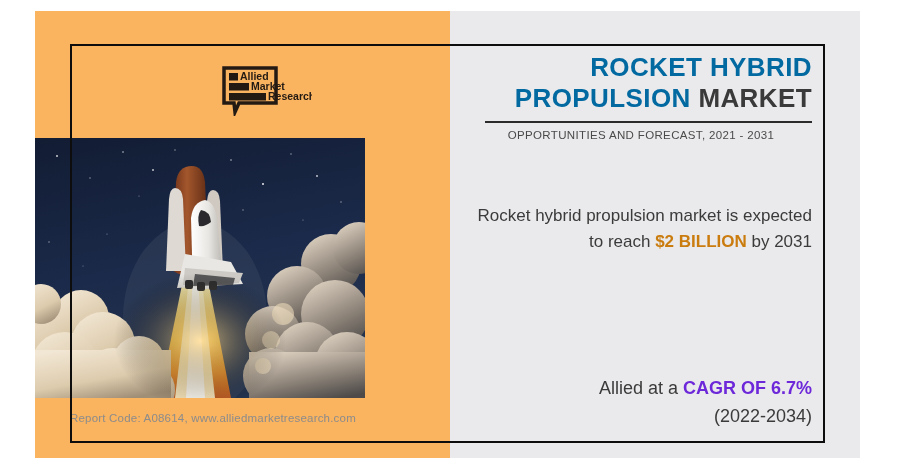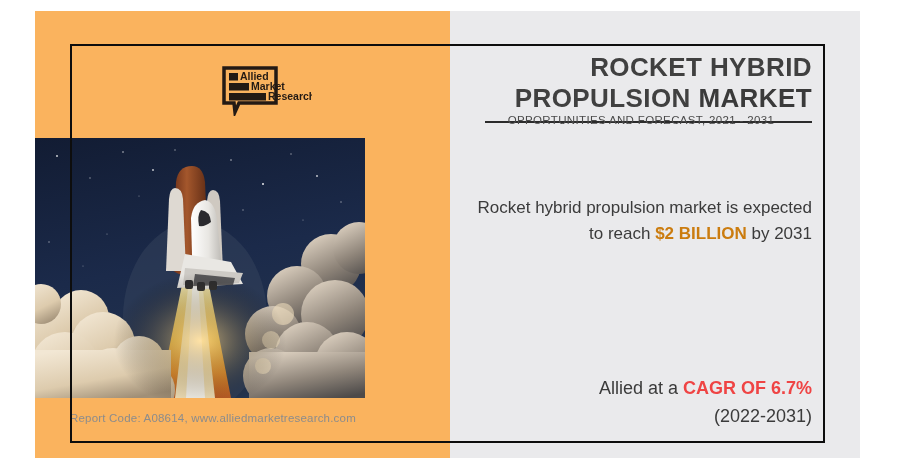--- a/index.html
+++ b/index.html
@@ -23,34 +23,34 @@
   .photo svg{display:block;width:330px;height:260px;}
 
   
   .report-code{position:absolute;left:70px;top:412px;width:370px;
     font-size:11.5px;color:#8c8c8c;letter-spacing:.2px;white-space:nowrap;}
 
   
   .rcol{position:absolute;left:470px;top:52px;width:342px;text-align:right;}
 
   .title{font-size:26px;font-weight:bold;line-height:1.18;letter-spacing:.4px;color:#3a3a3a;margin:0;}
-  .title .accent{color:#404040;}
+  .title .accent{color:#0369a1;}
 
   .rule{position:absolute;left:485px;top:121px;width:327px;height:0;border-top:2px solid #2b2b2b;}
 
-  .subtitle{position:absolute;left:470px;top:114px;width:342px;text-align:center;
+  .subtitle{position:absolute;left:470px;top:129px;width:342px;text-align:center;
     font-size:11.5px;color:#4a4a4a;letter-spacing:.35px;white-space:nowrap;}
 
-  .statement{position:absolute;left:470px;top:195px;width:342px;text-align:right;
+  .statement{position:absolute;left:470px;top:203px;width:342px;text-align:right;
     font-size:17px;line-height:1.52;color:#3b3b3b;}
   .statement .hi{color:#cb7c0f;font-weight:bold;}
 
   .cagr{position:absolute;left:470px;top:375px;width:342px;text-align:right;
     font-size:18px;line-height:1.55;color:#3b3b3b;}
-  .cagr .hi{color:#ef4444;font-weight:bold;text-align:right;}
+  .cagr .hi{color:#6d28d9;font-weight:bold;text-align:right;}
   .cagr .yrs{display:block;}
 </style>
 </head>
 <body>
 
 <div class="canvas">
 
   <div class="panel-left"></div>
   <div class="panel-right"></div>
 
@@ -206,18 +206,18 @@
   <div class="rule"></div>
 
   <div class="subtitle">OPPORTUNITIES AND FORECAST, 2021 - 2031</div>
 
   <div class="statement">
     <span>Rocket hybrid propulsion market is expected to reach </span><span class="hi">$2 BILLION</span><span> by 2031</span>
   </div>
 
   <div class="cagr">
     <span>Allied at a </span><span class="hi">CAGR OF 6.7%</span>
-    <span class="yrs">(2022-2031)</span>
+    <span class="yrs">(2022-2034)</span>
   </div>
 
   <div class="frame"></div>
 
 </div>
 
 </body></html>

